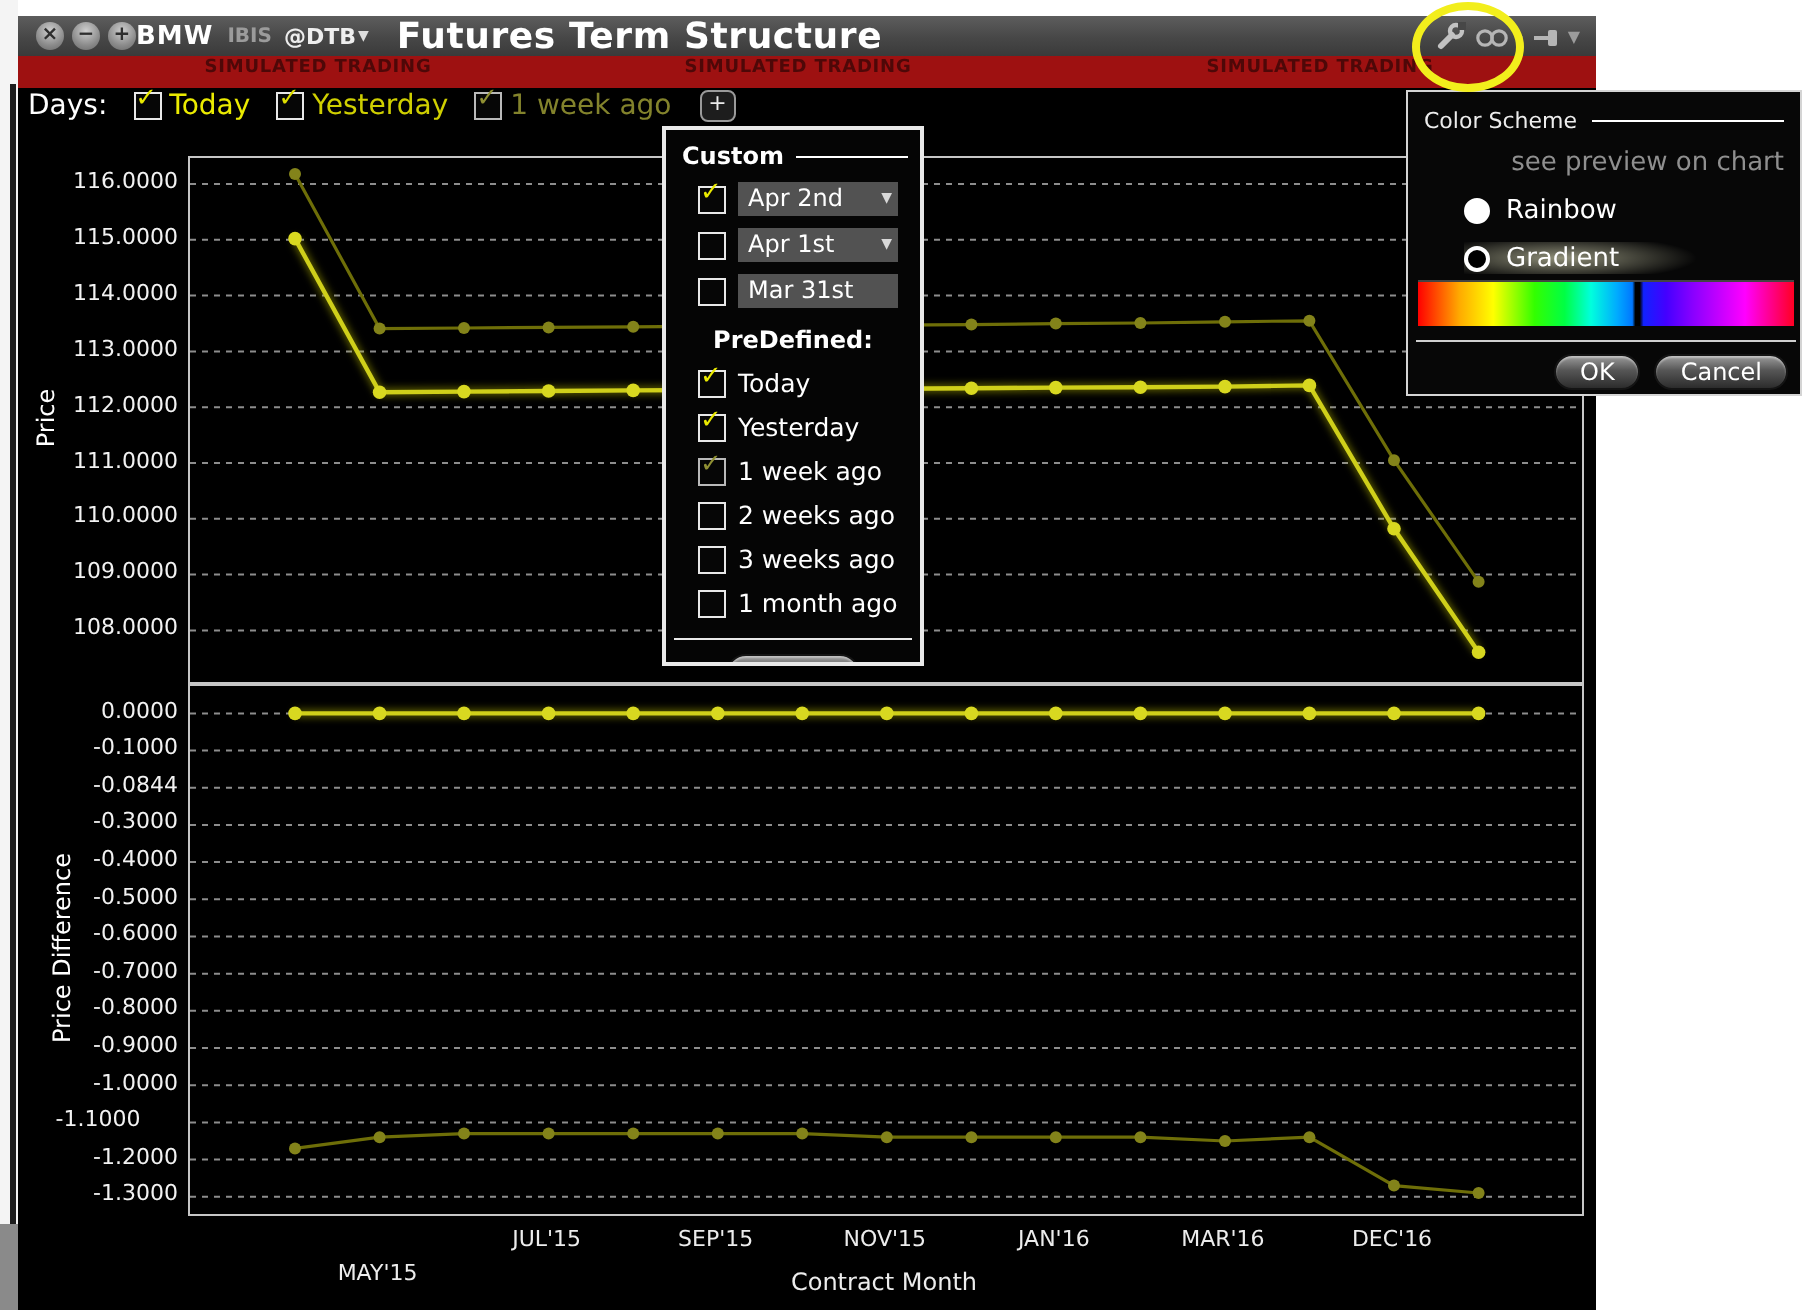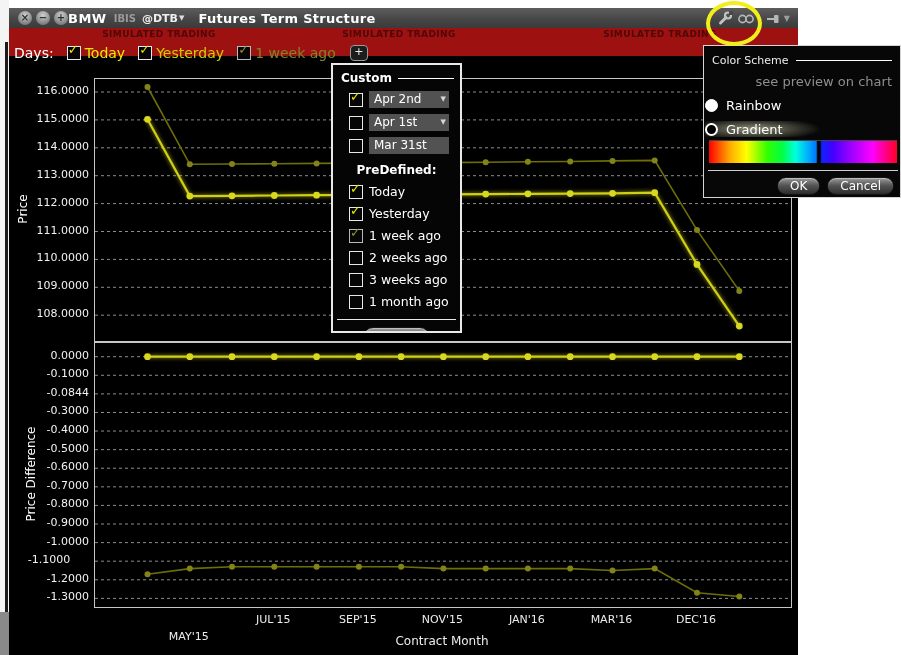--- a/index.html
+++ b/index.html
@@ -17,26 +17,26 @@
     background:linear-gradient(#5d5d5d,#474747 55%,#3a3a3a);display:flex;align-items:center;}
   .winbtn{width:14px;height:14px;border-radius:50%;margin-left:4px;
     background:radial-gradient(circle at 50% 32%,#cfcfcf,#8a8a8a 62%,#676767);
     color:#2e2e2e;font-size:10px;font-weight:bold;line-height:14px;text-align:center;
     display:inline-block;cursor:default;}
   #winbtns{display:flex;align-items:center;margin-left:5px;}
   .t-sym{color:#fff;font-weight:bold;font-size:13px;letter-spacing:.5px;}
   .t-ibis{color:#9b9b9b;font-weight:bold;font-size:10px;margin-left:7px;}
   .t-venue{color:#eee;font-weight:bold;font-size:11px;margin-left:6px;}
   .t-caret{color:#ddd;font-size:7px;margin-left:1px;}
-  .t-title{color:#fff;font-weight:bold;font-size:13px;margin-left:14px;letter-spacing:.3px;}
+  .t-title{color:#fff;font-weight:bold;font-size:18px;margin-left:14px;letter-spacing:.3px;}
   #tb-icons{position:absolute;right:8px;top:3px;display:flex;align-items:center;gap:4px;}
   #tb-icons .dash{color:#8f8f8f;font-size:9px;}
   #tb-icons .caret{color:#9c9c9c;font-size:8px;}
 
-  #banner{position:absolute;left:0;top:20px;width:100%;height:28px;background:#9e1111;}
+  #banner{position:absolute;left:0;top:20px;width:100%;height:16px;background:#9e1111;}
   #banner span{position:absolute;top:1px;transform:translateX(-50%);
     font-size:9px;font-weight:bold;color:#4e0808;letter-spacing:.4px;white-space:nowrap;}
 
   #daysbar{position:absolute;left:0;top:32px;width:100%;height:25px;display:flex;align-items:center;}
   #days-label{color:#fff;font-size:14px;margin-left:5px;}
   .day-item{display:flex;align-items:center;margin-left:13px;}
   .cb{width:12px;height:12px;border:1px solid #e4e4e4;background:#060606;position:relative;
       display:inline-block;flex:none;cursor:pointer;}
   .cb .chk{position:absolute;left:0;top:-4px;font-size:13px;font-weight:bold;line-height:13px;}
   .day-item .dlabel{font-size:14px;margin-left:4px;}
@@ -69,21 +69,21 @@
      box-shadow:inset 0 1px 1px rgba(255,255,255,.4);font-family:inherit;}
   #custom-close-wrap{text-align:center;margin-top:7px;}
 
   
   #color-dialog{position:absolute;left:703px;top:45px;width:198px;height:153px;background:#070707;
      border:1px solid #d4d4d4;box-sizing:border-box;z-index:20;}
   #cs-head{display:flex;align-items:center;margin:8px 8px 0 8px;}
   #cs-head .ht{color:#ececec;font-size:11px;white-space:nowrap;}
   #cs-head .hline{flex:1;height:1px;background:#fff;margin-left:8px;}
   #cs-hint{color:#8f8f8f;font-size:13px;text-align:right;margin:7px 8px 0 0;}
-  .rrow{display:flex;align-items:center;margin:8px 0 0 1px;position:relative;height:16px;}
+  .rrow{display:flex;align-items:center;margin:8px 0 0 28px;position:relative;height:16px;}
   .radio{width:13px;height:13px;border-radius:50%;flex:none;cursor:pointer;box-sizing:border-box;}
   .radio.unsel{background:#fff;border:1px solid #fff;}
   .radio.sel{background:#000;border:2.5px solid #fff;}
   .rrow .rlabel{color:#fff;font-size:13px;margin-left:8px;}
   .rrow.glow{background:radial-gradient(ellipse 95px 16px at 48px 50%,rgba(255,255,214,.55),rgba(255,255,214,0) 72%);}
   #cs-bar{position:absolute;left:5px;top:94px;width:188px;height:22px;border-top:1px solid #444;
     background:linear-gradient(to right,#f00 0%,#fa0 11%,#ff0 20%,#3f0 31%,#0f4 39%,#0fd 46%,
       #0af 53%,#07f 57%,#000 57.8%,#000 59%,#12f 60%,#40f 66%,#80f 73%,#c0f 81%,#f0f 87%,#f08 94%,#f02 100%);}
   #cs-divline{position:absolute;left:4px;top:124px;width:190px;height:1px;background:#cfcfcf;}
   #cs-buttons{position:absolute;right:6px;top:131px;display:flex;gap:7px;}

